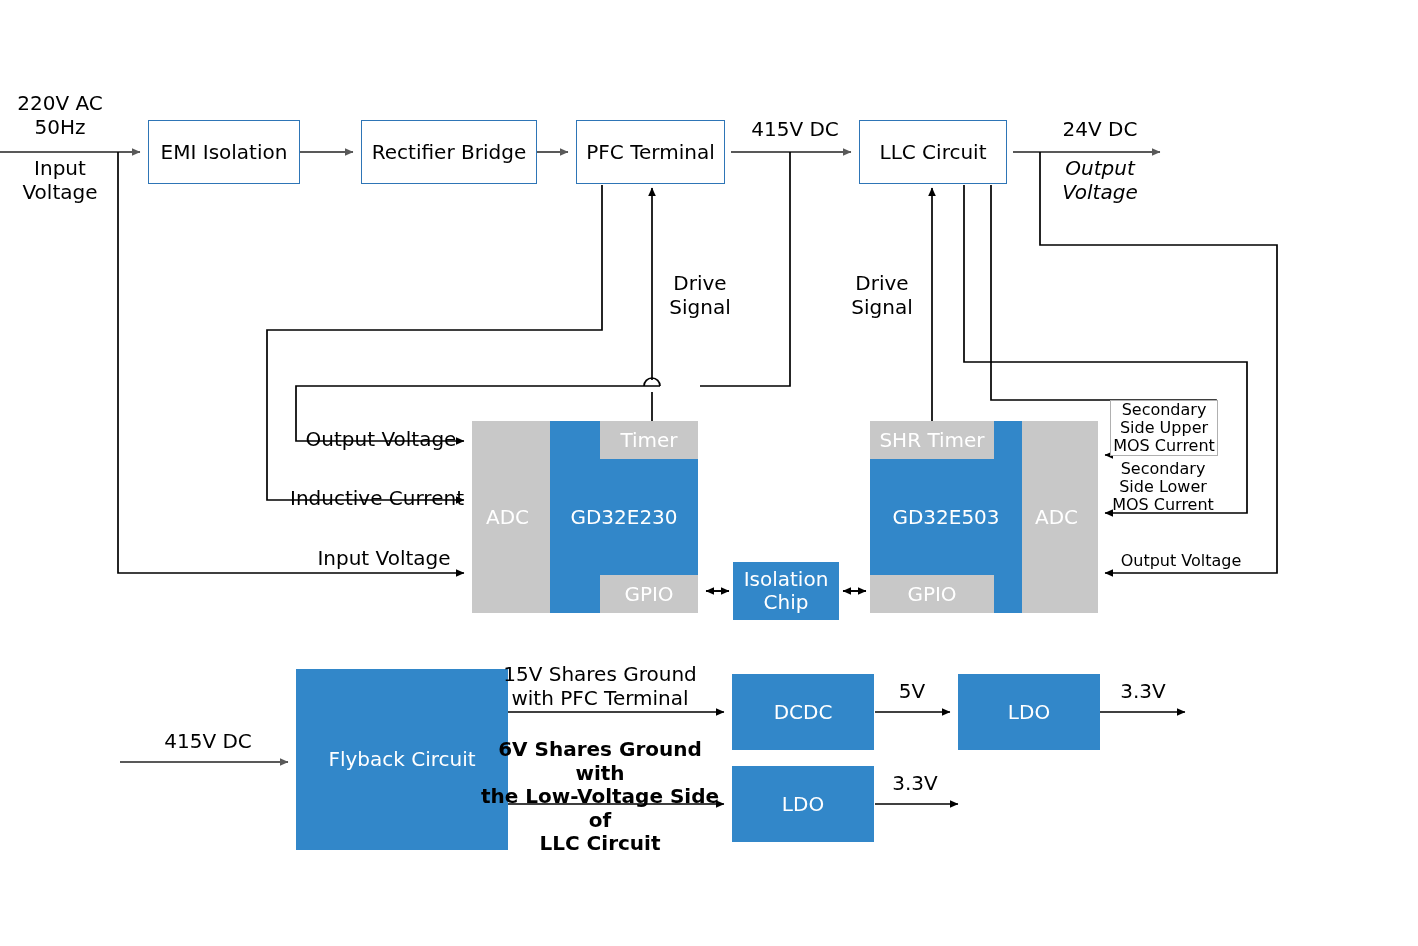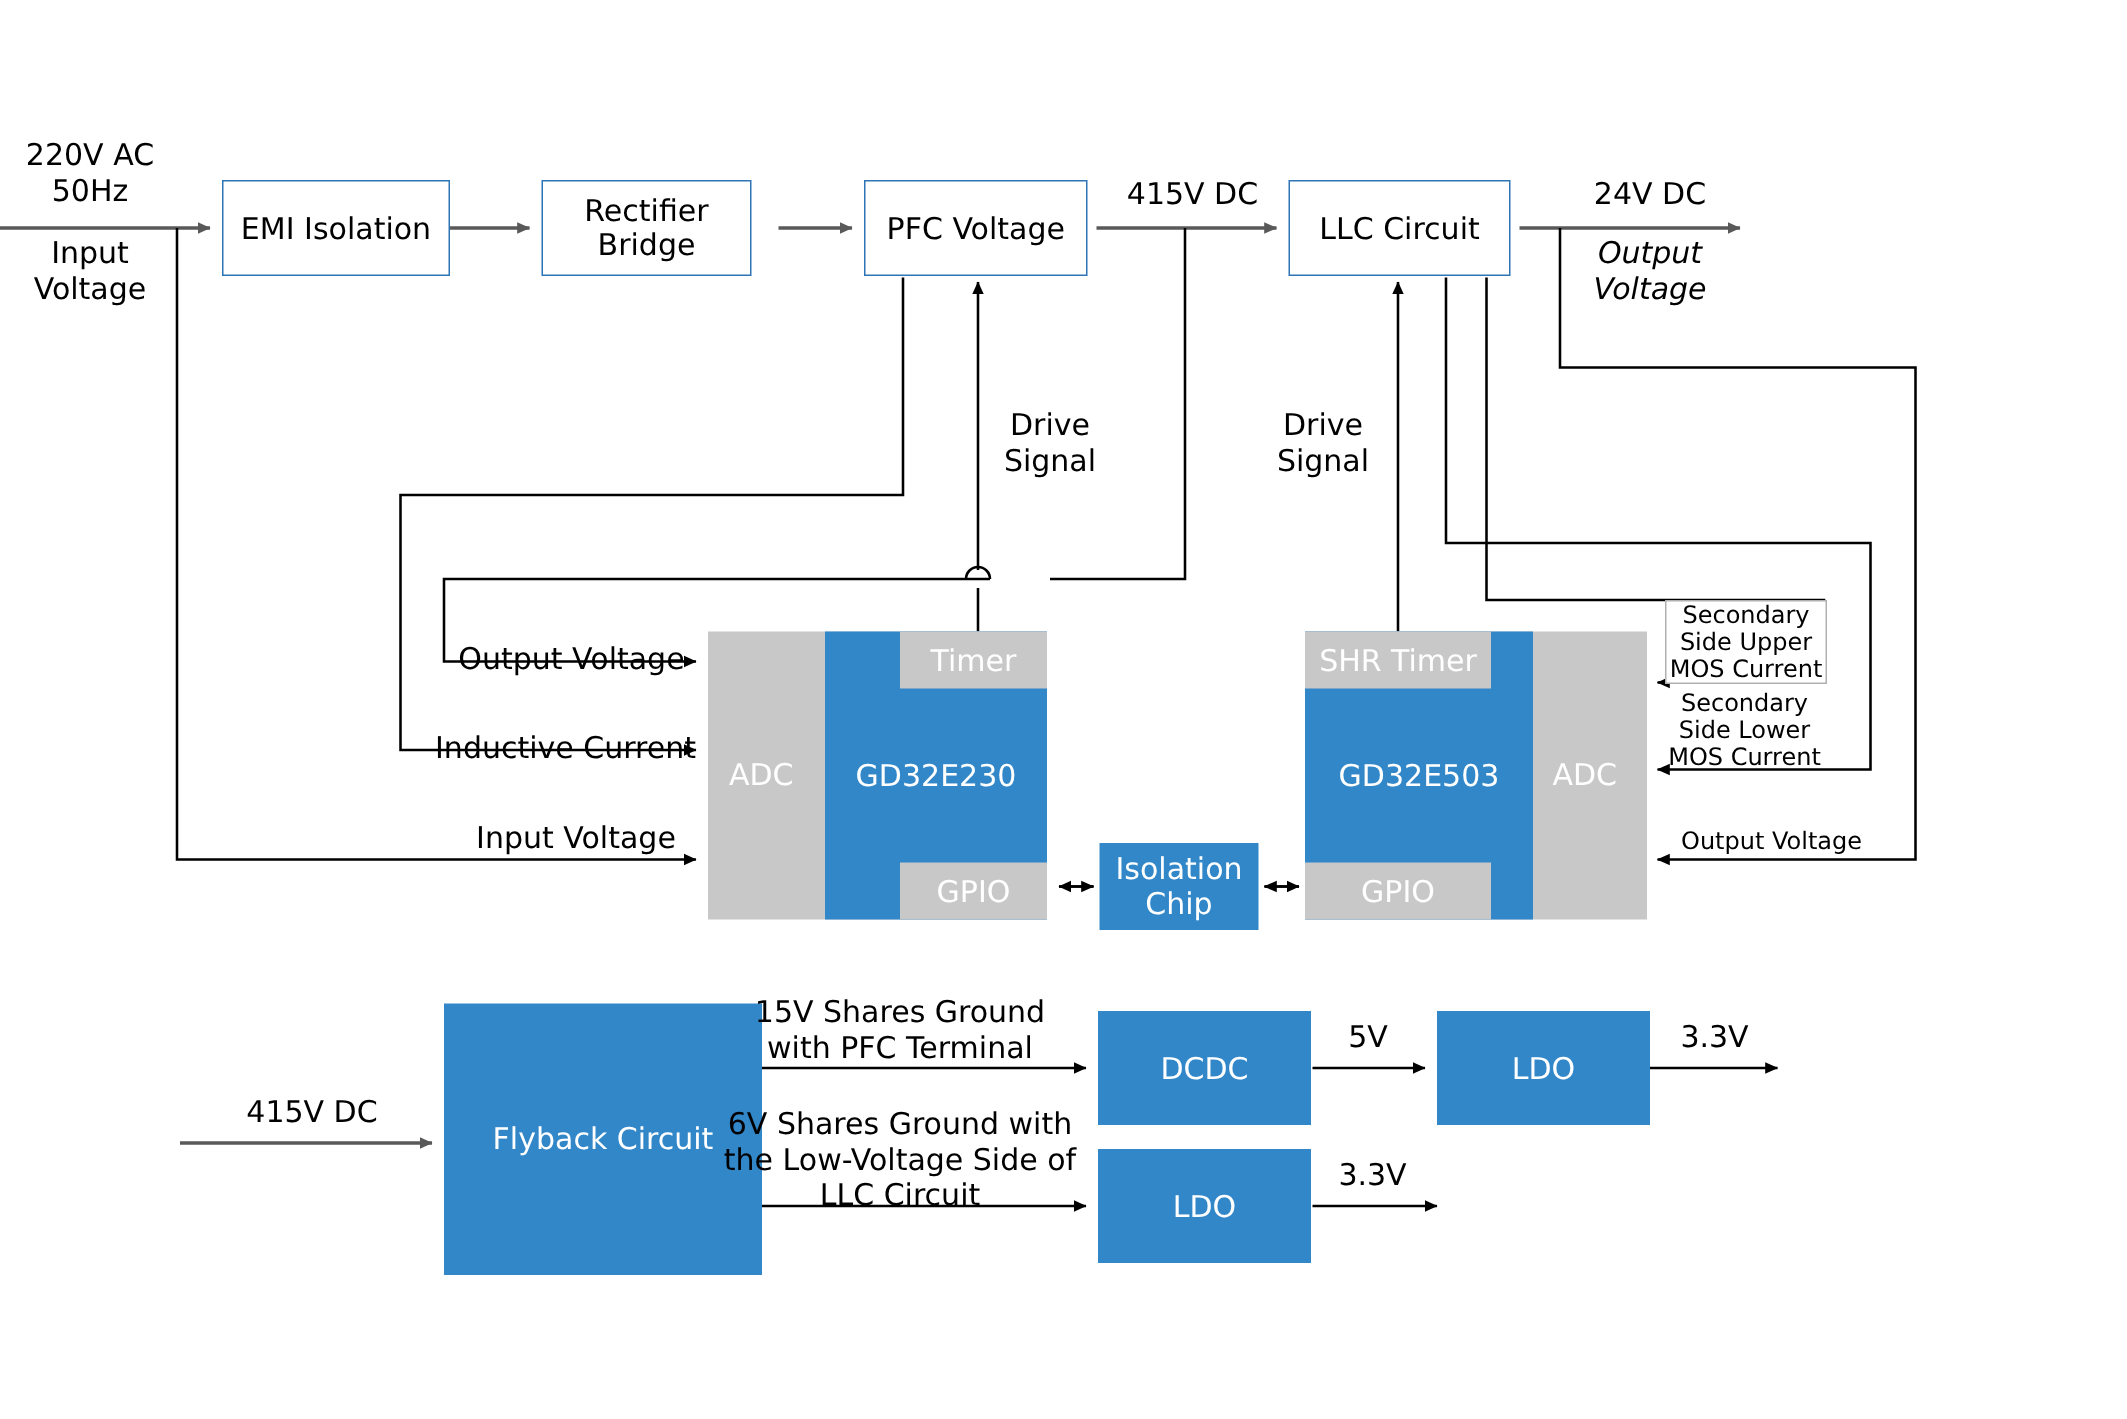--- a/index.html
+++ b/index.html
@@ -84,27 +84,27 @@
       <path d="M1100,712 L1185,712" marker-end="url(#ahk)"></path>
       <path d="M875,804 L958,804" marker-end="url(#ahk)"></path>
     </g>
   </svg>
 
   <div class="box outline" style="left:148px;top:120px;width:152px;height:64px;">
     <span>EMI
 Isolation</span>
   </div>
 
-  <div class="box outline" style="left:361px;top:120px;width:140px;height:64px;">
+  <div class="box outline" style="left:361px;top:120px;width:176px;height:64px;">
     <span>Rectifier
 Bridge</span>
   </div>
 
   <div class="box outline" style="left:576px;top:120px;width:149px;height:64px;">
-    <span>PFC Voltage</span>
+    <span>PFC Terminal</span>
   </div>
 
   <div class="box outline" style="left:859px;top:120px;width:148px;height:64px;">
     <span>LLC Circuit</span>
   </div>
 
   <div style="position:absolute;left:472px;top:421px;width:226px;height:192px;">
     <div class="box gray" style="left:0;top:0;width:226px;height:192px;position:absolute;
          justify-content:flex-start;padding-left:8px;">
       <span style="position:absolute;left:14px;top:50%;transform:translateY(-50%);">ADC</span>
@@ -190,21 +190,21 @@
 Side Lower
 MOS Current</div>
 
   <div class="lbl small" style="left:1108px;top:552px;width:146px;">Output Voltage</div>
 
   <div class="lbl" style="left:148px;top:730px;width:120px;">415V DC</div>
 
   <div class="lbl" style="left:480px;top:663px;width:240px;">15V Shares Ground
 with PFC Terminal</div>
 
-  <div class="lbl" style="left:476px;top:738px;width:248px;">6V Shares Ground with
+  <div class="lbl" style="left:476px;top:738px;width:248px;font-weight:bold;">6V Shares Ground with
 the Low-Voltage Side of
 LLC Circuit</div>
 
   <div class="lbl" style="left:880px;top:680px;width:64px;">5V</div>
 
   <div class="lbl" style="left:1108px;top:680px;width:70px;">3.3V</div>
 
   <div class="lbl" style="left:880px;top:772px;width:70px;">3.3V</div>
 
 </div>

